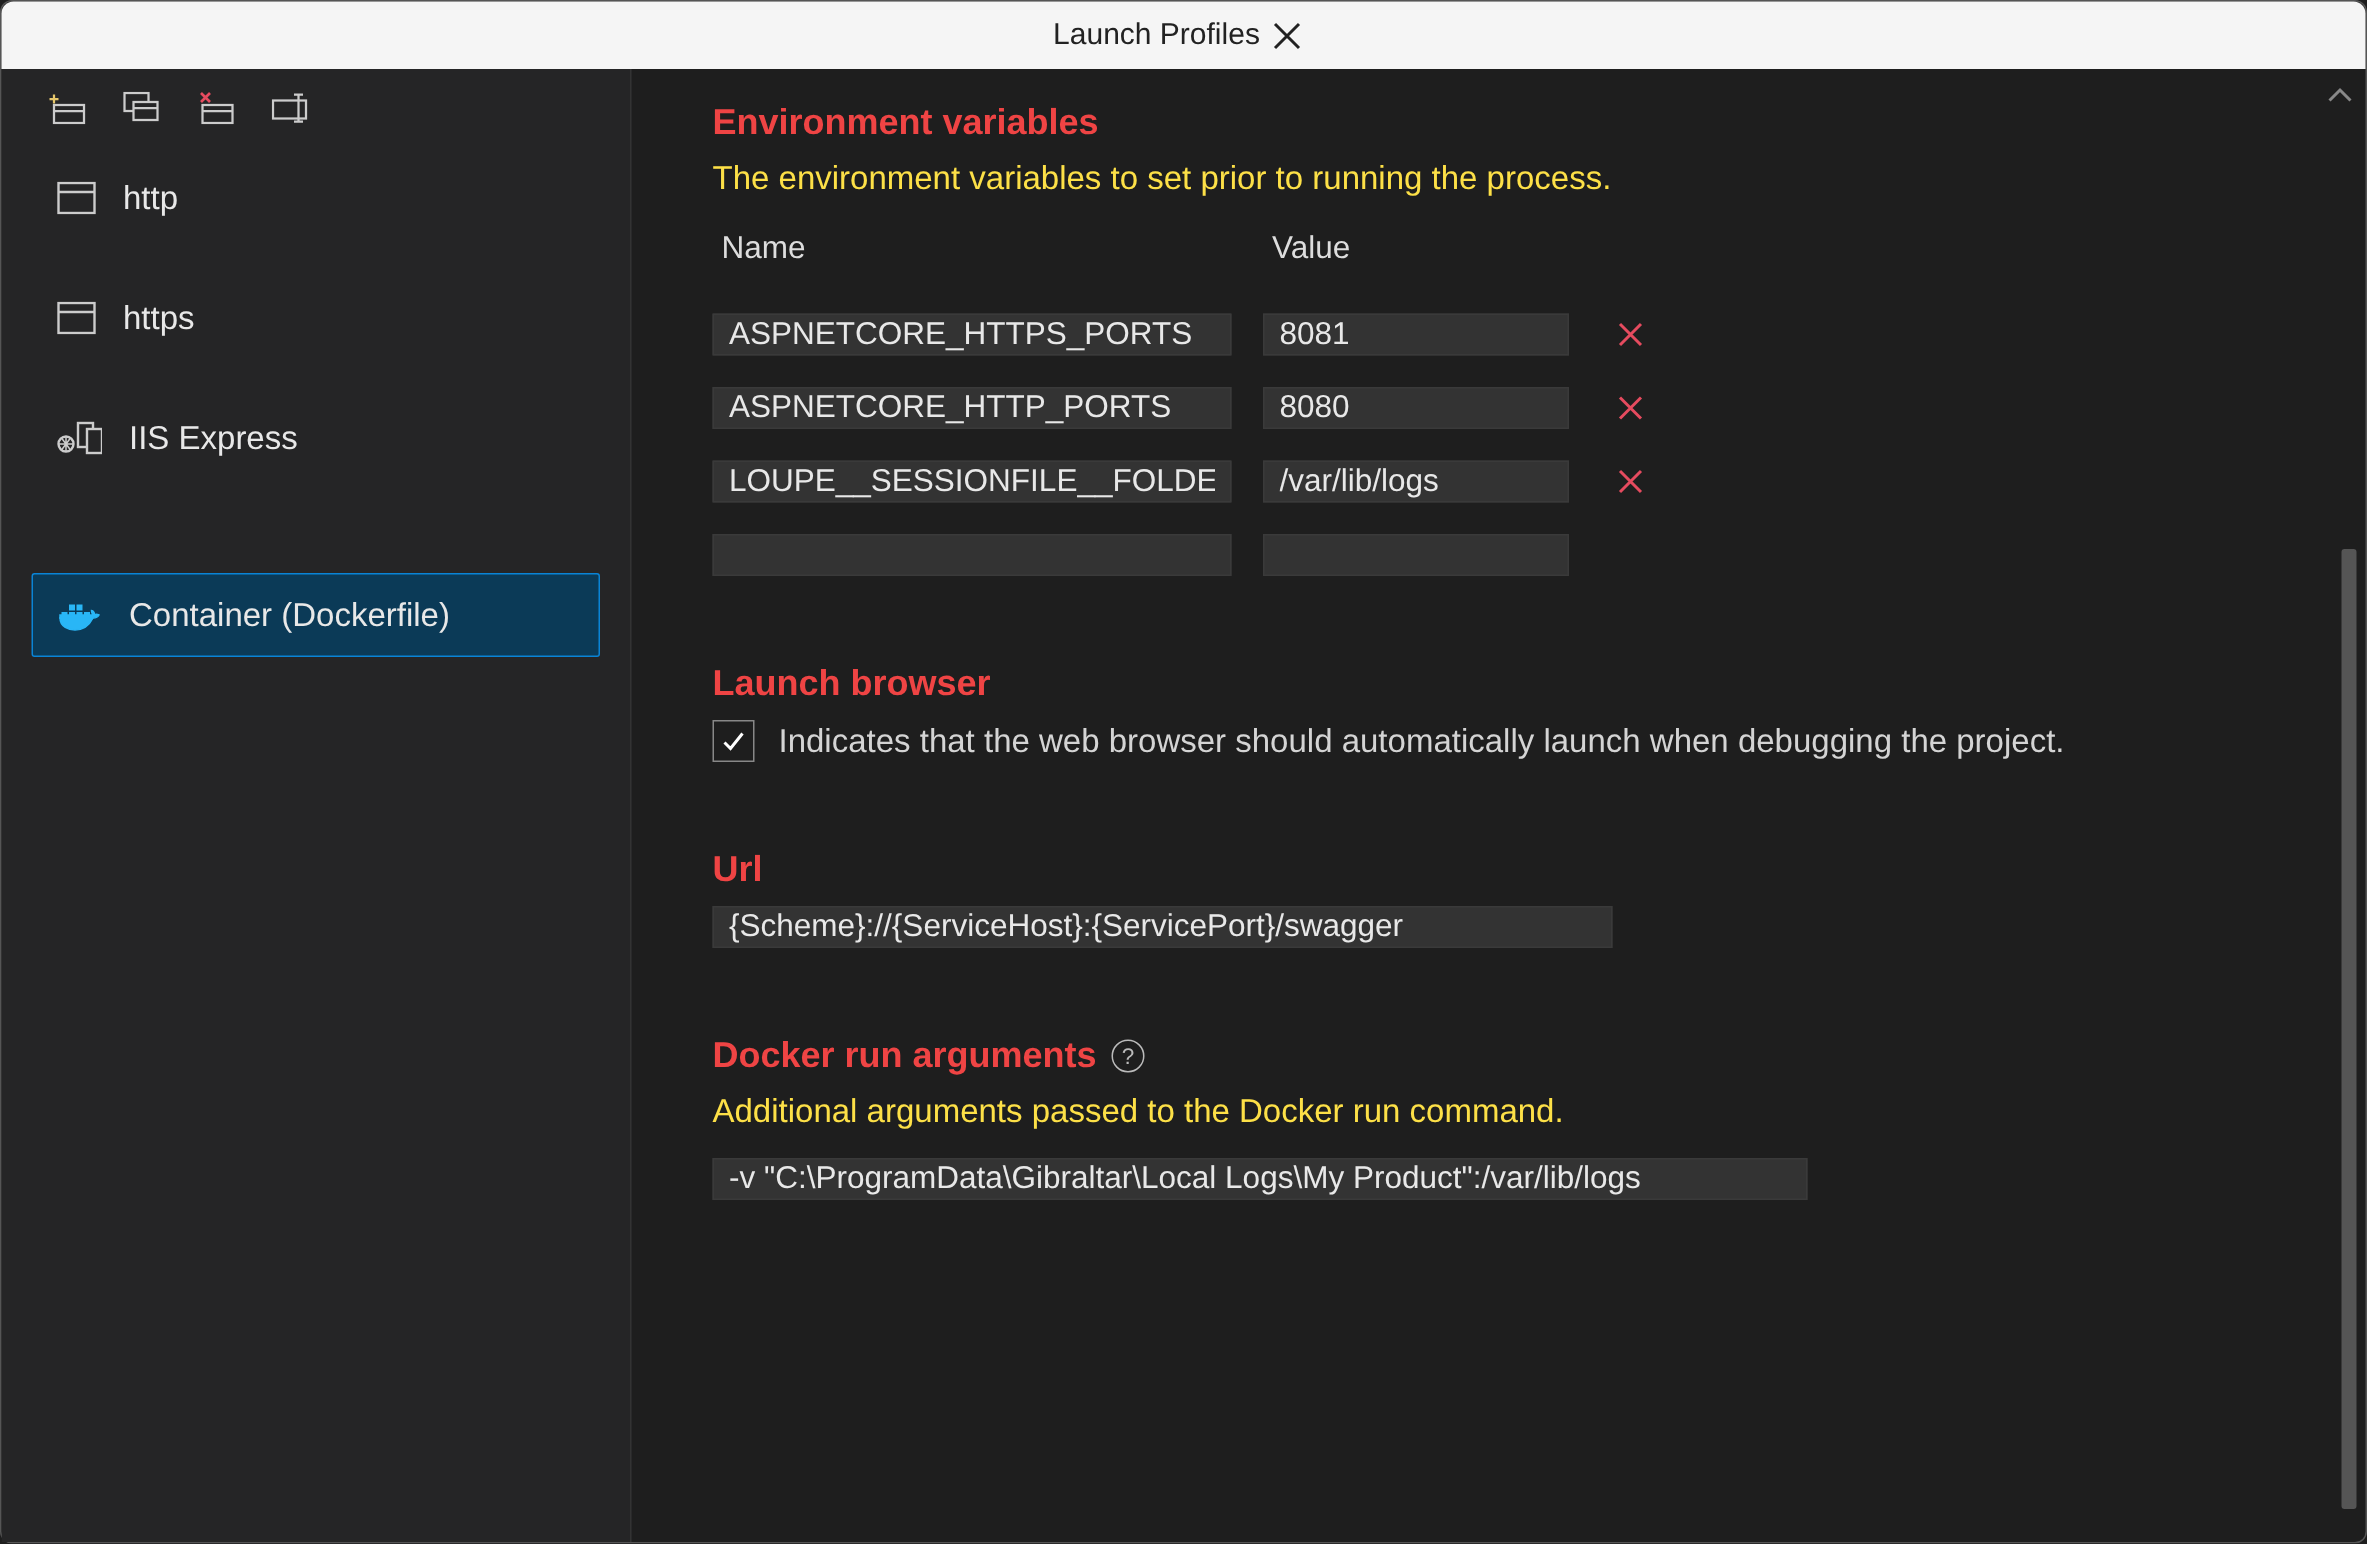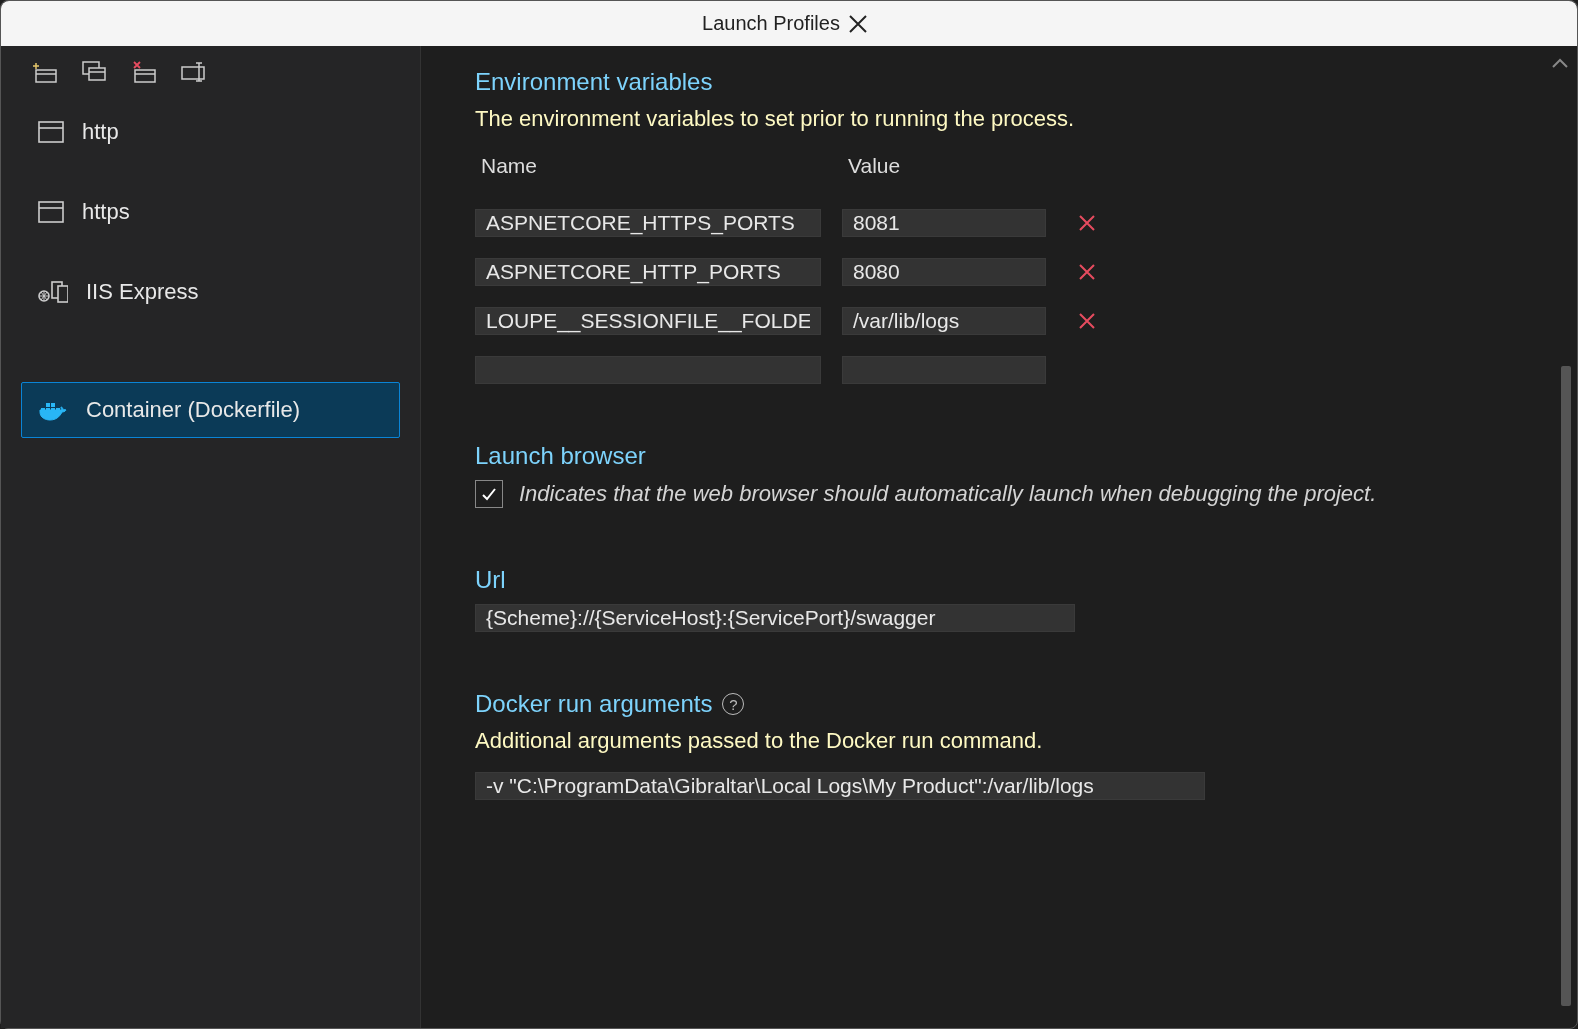--- a/index.html
+++ b/index.html
@@ -14,28 +14,28 @@
   .toolbar .tb { width: 28px; height: 24px; display: flex; align-items: center; justify-content: center; cursor: pointer; }
   .profile-list { padding: 10px 20px; display: flex; flex-direction: column; gap: 24px; }
   .profile-item { display: flex; align-items: center; gap: 18px; padding: 14px 16px; font-size: 22px; color: #e8e8e8; cursor: pointer; border: 1px solid transparent; border-radius: 2px; }
   .profile-item.selected { border: 1px solid #0a84d6; background: #0b3a57; color: #e8e8e8; margin-top: 38px; }
   .profile-item.selected .ic-docker path { stroke: #29b6f6; fill: #29b6f6; }
   .main { flex: 1; position: relative; overflow: hidden; }
   .content { position: absolute; inset: 0; padding: 22px 74px 40px 54px; overflow-y: auto; }
   .scroll-arrow { position: absolute; right: 4px; width: 26px; height: 26px; display:flex; align-items:center; justify-content:center; color:#888; cursor:pointer; }
   .scroll-arrow.up { top: 4px; }
   .scroll-thumb { position:absolute; right: 6px; top: 320px; width: 10px; height: 640px; background:#555; border-radius: 2px; }
-  h3.section-title { font-size: 24px; font-weight: 400; color: #7dd3fc; margin-bottom: 10px; }
-  p.section-desc { font-size: 22px; color: #fef9c3; margin-bottom: 18px; }
+  h3.section-title { font-size: 24px; font-weight: 700; color: #ef4444; margin-bottom: 10px; }
+  p.section-desc { font-size: 22px; color: #fde047; margin-bottom: 18px; }
   .env-table { display: grid; grid-template-columns: 346px 204px 40px; gap: 21px; align-items: center; margin-top: 6px; }
   .env-header { font-size: 21px; color: #ddd; padding: 4px 6px 10px 6px; }
   .cell-input { background: #333333; border: 1px solid #3a3a3a; color: #e8e8e8; font-size: 21px; padding: 8px 10px; height: 28px; outline: none; }
   .del { color: #e64b5f; font-size: 24px; display:flex; align-items:center; justify-content:center; cursor:pointer; }
   .section { margin-top: 58px; }
-  .checkbox-row { display:flex; align-items:center; gap: 16px; margin-top: 8px; font-style: italic; }
+  .checkbox-row { display:flex; align-items:center; gap: 16px; margin-top: 8px; }
   .cb { width: 28px; height: 28px; border: 1px solid #888; display:flex; align-items:center; justify-content:center; cursor:pointer; background:#1e1e1e; }
   .cb svg { stroke:#fff; }
   .wide-input { width: 600px; }
   .wider-input { width: 730px; }
   .title-with-help { display:flex; align-items:center; gap:10px; }
   .help { width:22px; height:22px; border:1.5px solid #bbb; border-radius:50%; display:inline-flex; align-items:center; justify-content:center; font-size:15px; color:#bbb; }
   svg { display:block; }
 </style>
 </head>
 <body>

